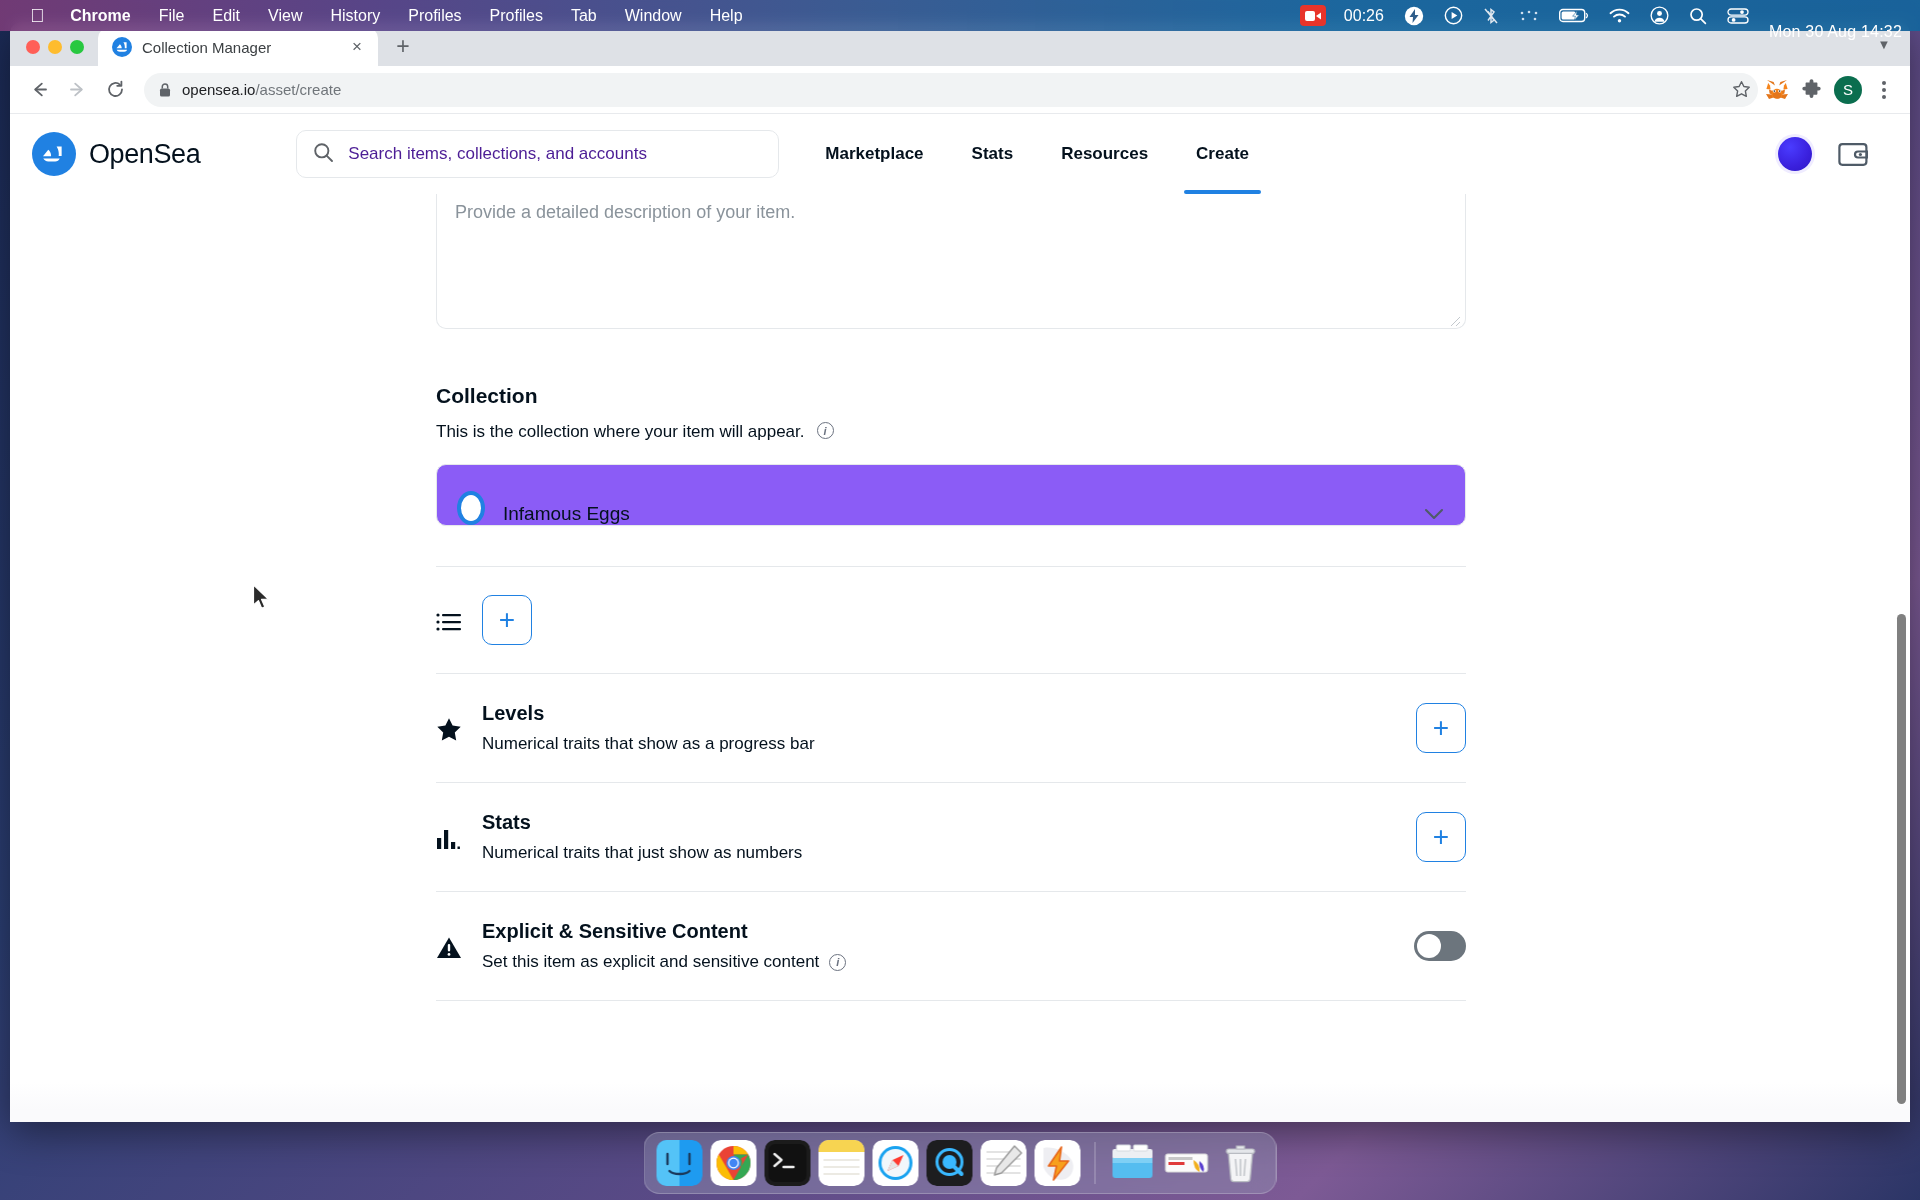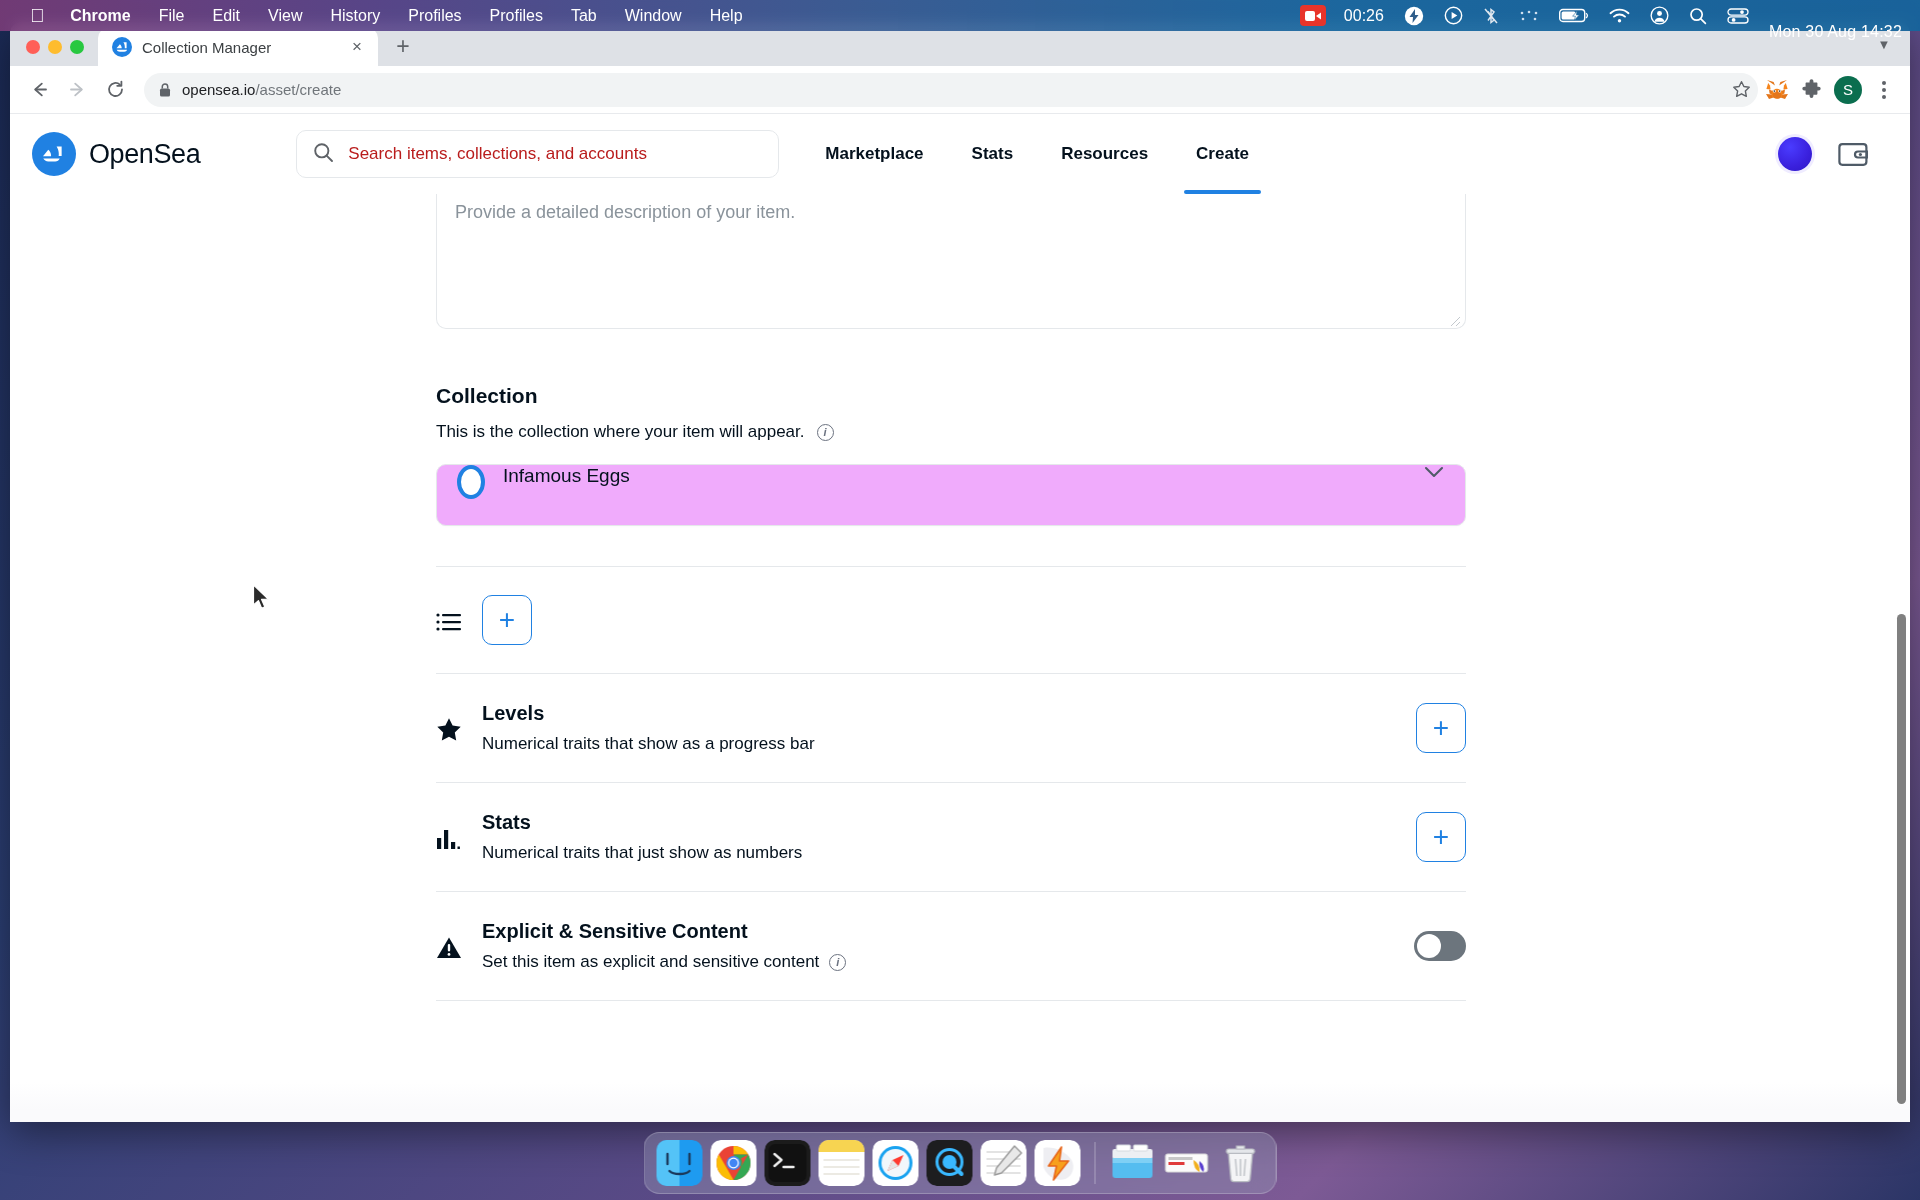--- a/index.html
+++ b/index.html
@@ -108,21 +108,21 @@
   }
   .os-brand { display:flex; align-items:center; gap: 13px; }
   .os-logo { width: 44px; height:44px; border-radius:50%; background:#2081e2; display:flex;align-items:center;justify-content:center; }
   .os-name { font-size: 27px; font-weight: 400; color:#04111d; letter-spacing:-0.4px; }
 
   #os-search {
     width: 483px; height: 48px; margin-left: 96px;
     border: 1px solid #e5e8eb; border-radius: 10px; background:#fff;
     display:flex; align-items:center; padding: 0 16px; gap: 14px;
   }
-  #os-search .ph { font-size: 17px; color: #b91c1c; }
+  #os-search .ph { font-size: 17px; color: #4c1d95; }
 
   .os-nav { display:flex; align-items:center; height: 80px; margin-left: 22px; }
   .os-nav a {
     font-size: 17px; font-weight: 700; color:#04111d; text-decoration:none;
     padding: 0 24px; height: 80px; display:flex; align-items:center; position:relative;
   }
   .os-nav a.active::after {
     content:""; position:absolute; left: 12px; right: 12px; bottom: 0; height: 4px; background:#2081e2; border-radius:2px;
   }
   .os-right { margin-left: auto; display:flex; align-items:center; gap: 26px; padding-right: 22px; }
@@ -138,26 +138,26 @@
 
   .desc-box {
     width: 1030px; height: 135px; border:1px solid #e5e8eb; border-radius: 10px;
     border-top: none; border-radius: 0 0 10px 10px;
     padding: 0 18px; position: relative; background: #fff;
   }
   .desc-ph { font-size: 18px; color:#8a939b; position:absolute; top: 8px; left: 18px; }
   .resize-grip { position:absolute; right: 4px; bottom: 3px; width: 12px; height:12px; }
 
   .sec-title { font-size: 21px; font-weight: 700; color:#04111d; margin-top: 55px; }
-  .sec-sub { font-size: 17px; color:#04111d; margin-top: 14px; display:flex; align-items:center; gap: 12px; }
+  .sec-sub { font-size: 17px; color:#04111d; margin-top: 14px; display:flex; gap: 12px; }
 
   .collection-select {
     margin-top: 22px; width: 1030px; height: 62px;
-    border: 1px solid #e5e8eb; border-radius: 10px; background:#f0abfc;
-    display:flex; align-items:flex-start; padding: 0 20px; gap: 18px;
+    border: 1px solid #e5e8eb; border-radius: 10px; background:#8b5cf6;
+    display:flex; align-items:flex-end; padding: 0 20px; gap: 18px;
     box-shadow: 0 1px 2px rgba(0,0,0,0.02);
   }
   .coll-egg {
     width: 28px; height: 34px; border-radius: 50% / 50%;
     border: 4px solid #2081e2; background: #fff;
   }
   .coll-name { font-size: 19px; color:#04111d; }
   .coll-chev { margin-left:auto; color:#4f5b67; }
 
   

